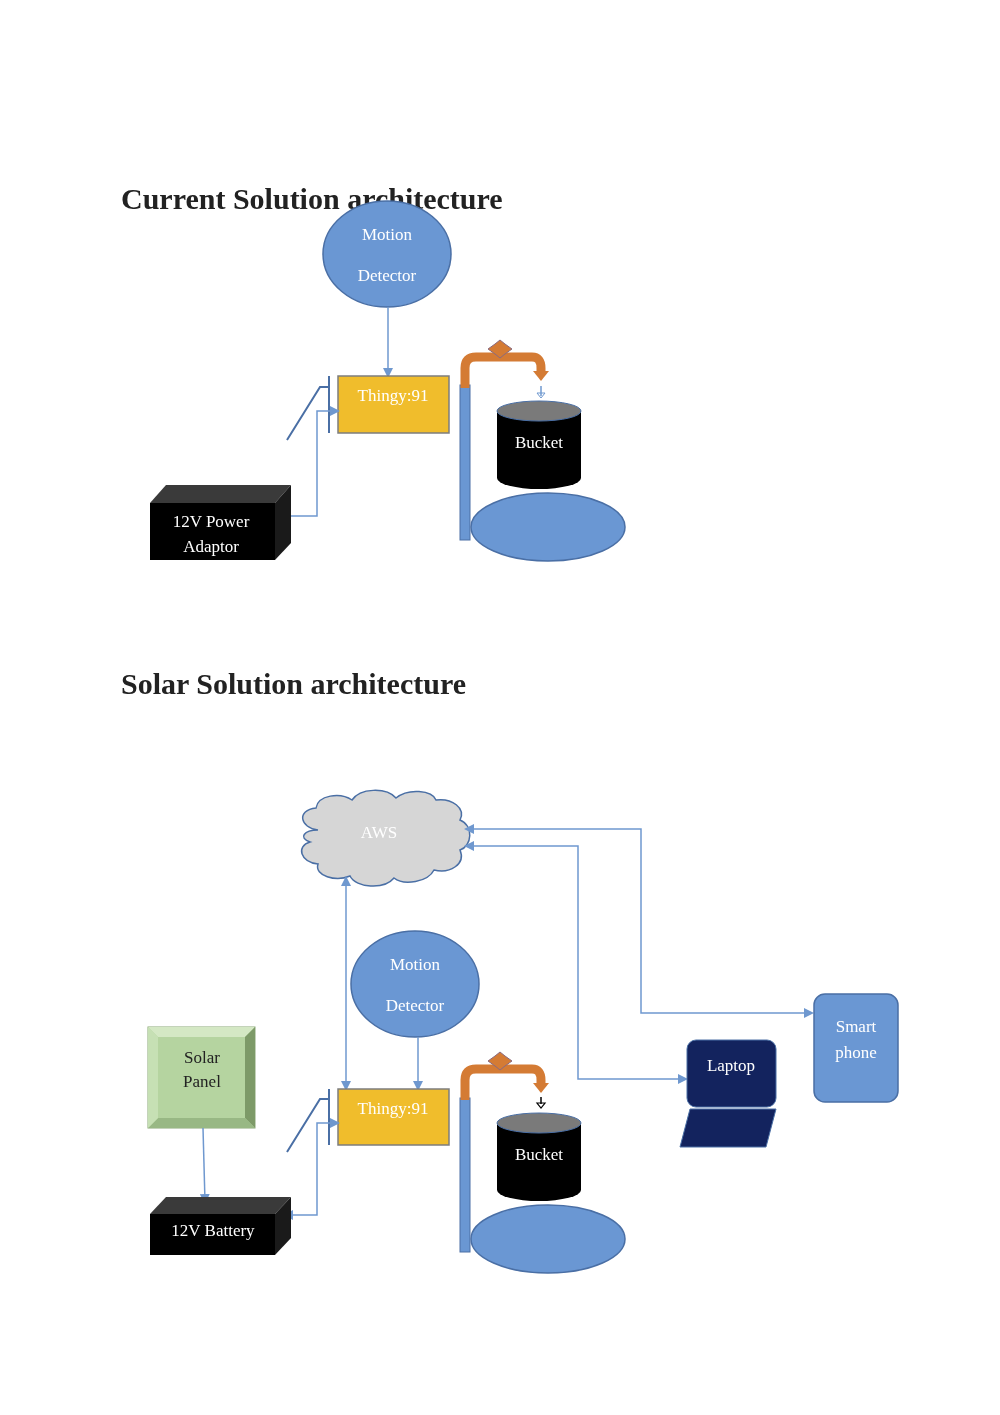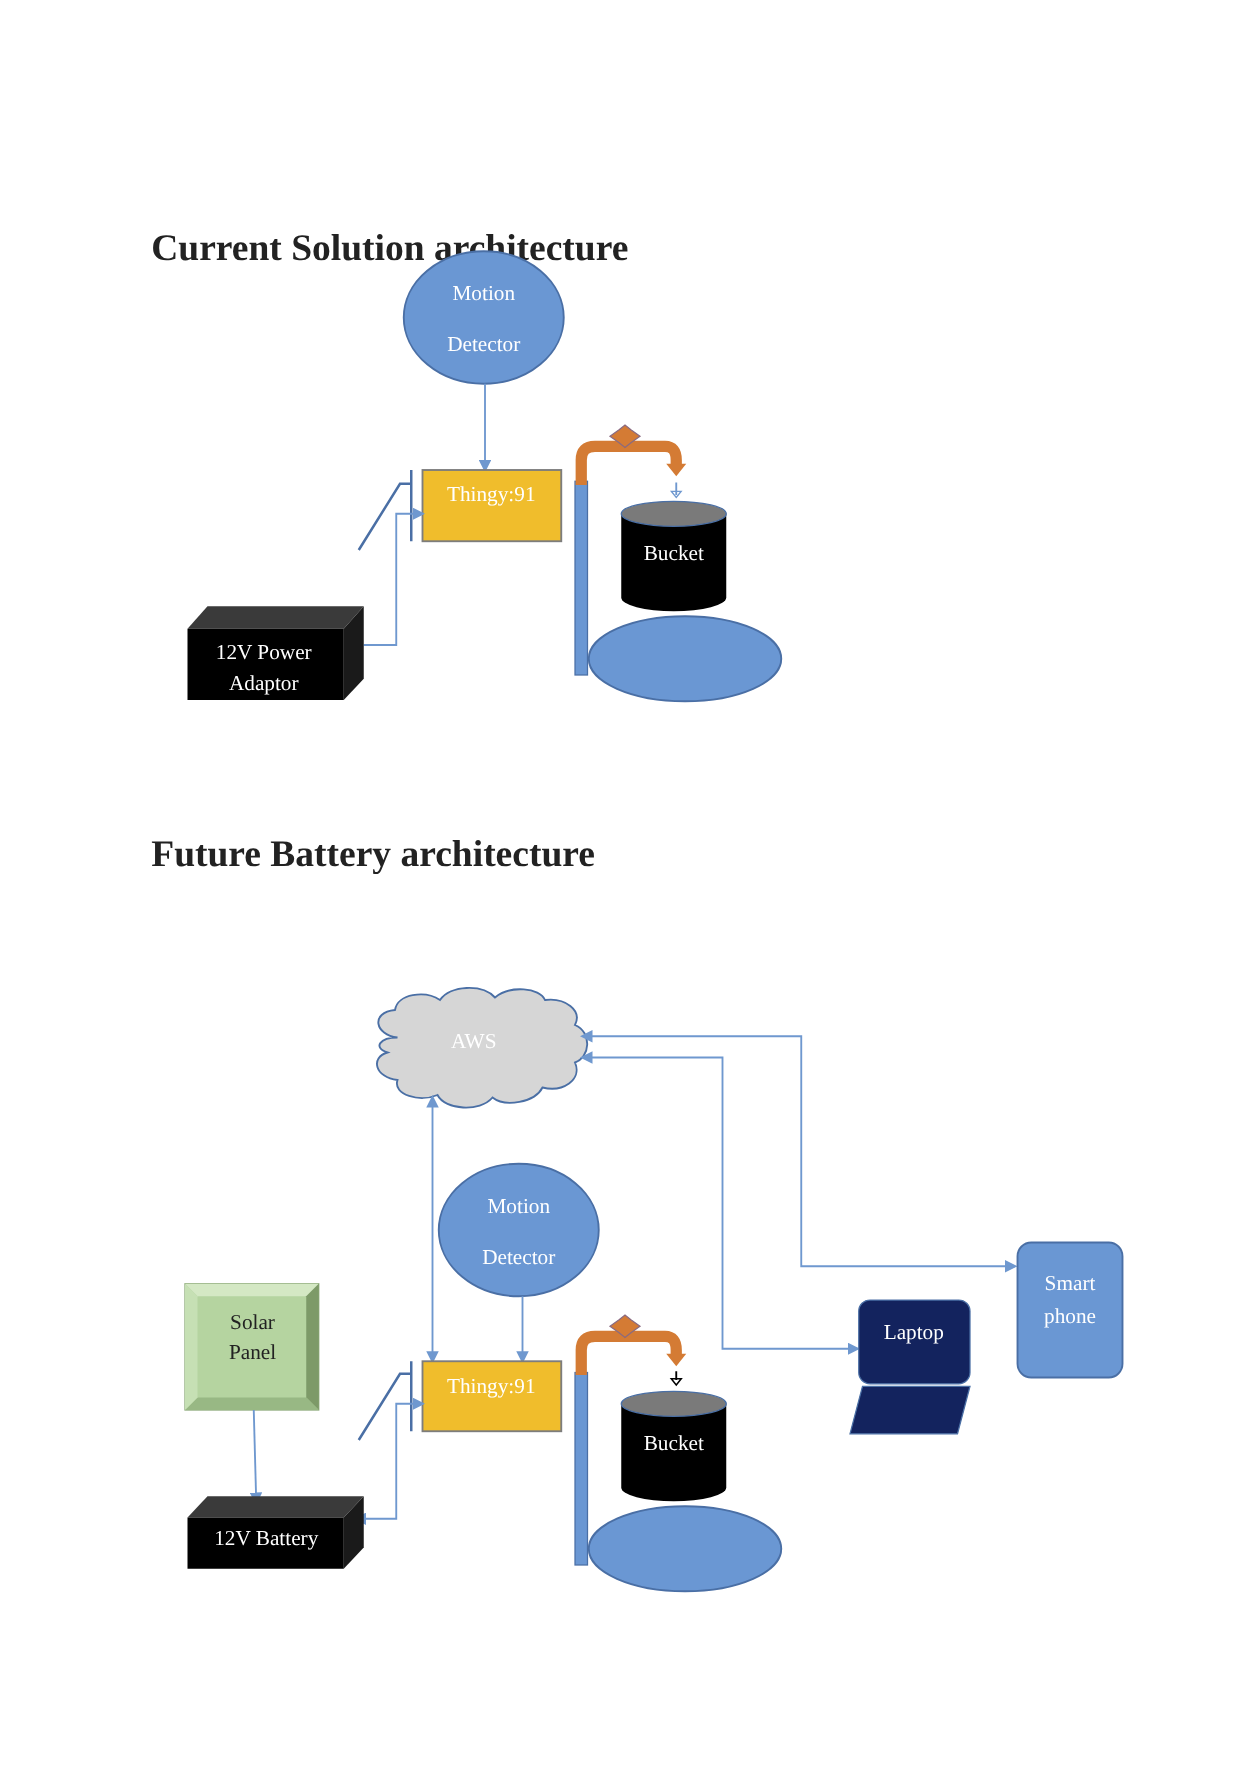--- a/index.html
+++ b/index.html
@@ -7,21 +7,21 @@
     .heading { position: absolute; left: 121px; font-family: "Liberation Serif", serif; font-weight: bold; font-size: 30px; color: #222222; margin: 0; white-space: nowrap; }
     #h1 { top: 150px; margin-top: 32px; }
     #h2 { top: 667px; }
     svg.diagram { position: absolute; left: 0; top: 0; }
     .lbl { font-family: "Liberation Serif", serif; font-size: 17px; }
   </style>
 </head>
 <body>
 
 <h1 id="h1" class="heading">Current Solution architecture</h1>
-<h1 id="h2" class="heading">Future Battery architecture</h1>
+<h1 id="h2" class="heading">Solar Solution architecture</h1>
 
 <svg class="diagram" width="1000" height="1415" viewBox="0 0 1000 1415">
   <defs>
     <marker id="arr" markerWidth="10" markerHeight="10" refX="8" refY="5" orient="auto" markerUnits="userSpaceOnUse">
       <path d="M0,0 L10,5 L0,10 z" fill="#6f98cf"></path>
     </marker>
     <marker id="arrStart" markerWidth="10" markerHeight="10" refX="2" refY="5" orient="auto-start-reverse" markerUnits="userSpaceOnUse">
       <path d="M0,0 L10,5 L0,10 z" fill="#6f98cf"></path>
     </marker>
   </defs>

